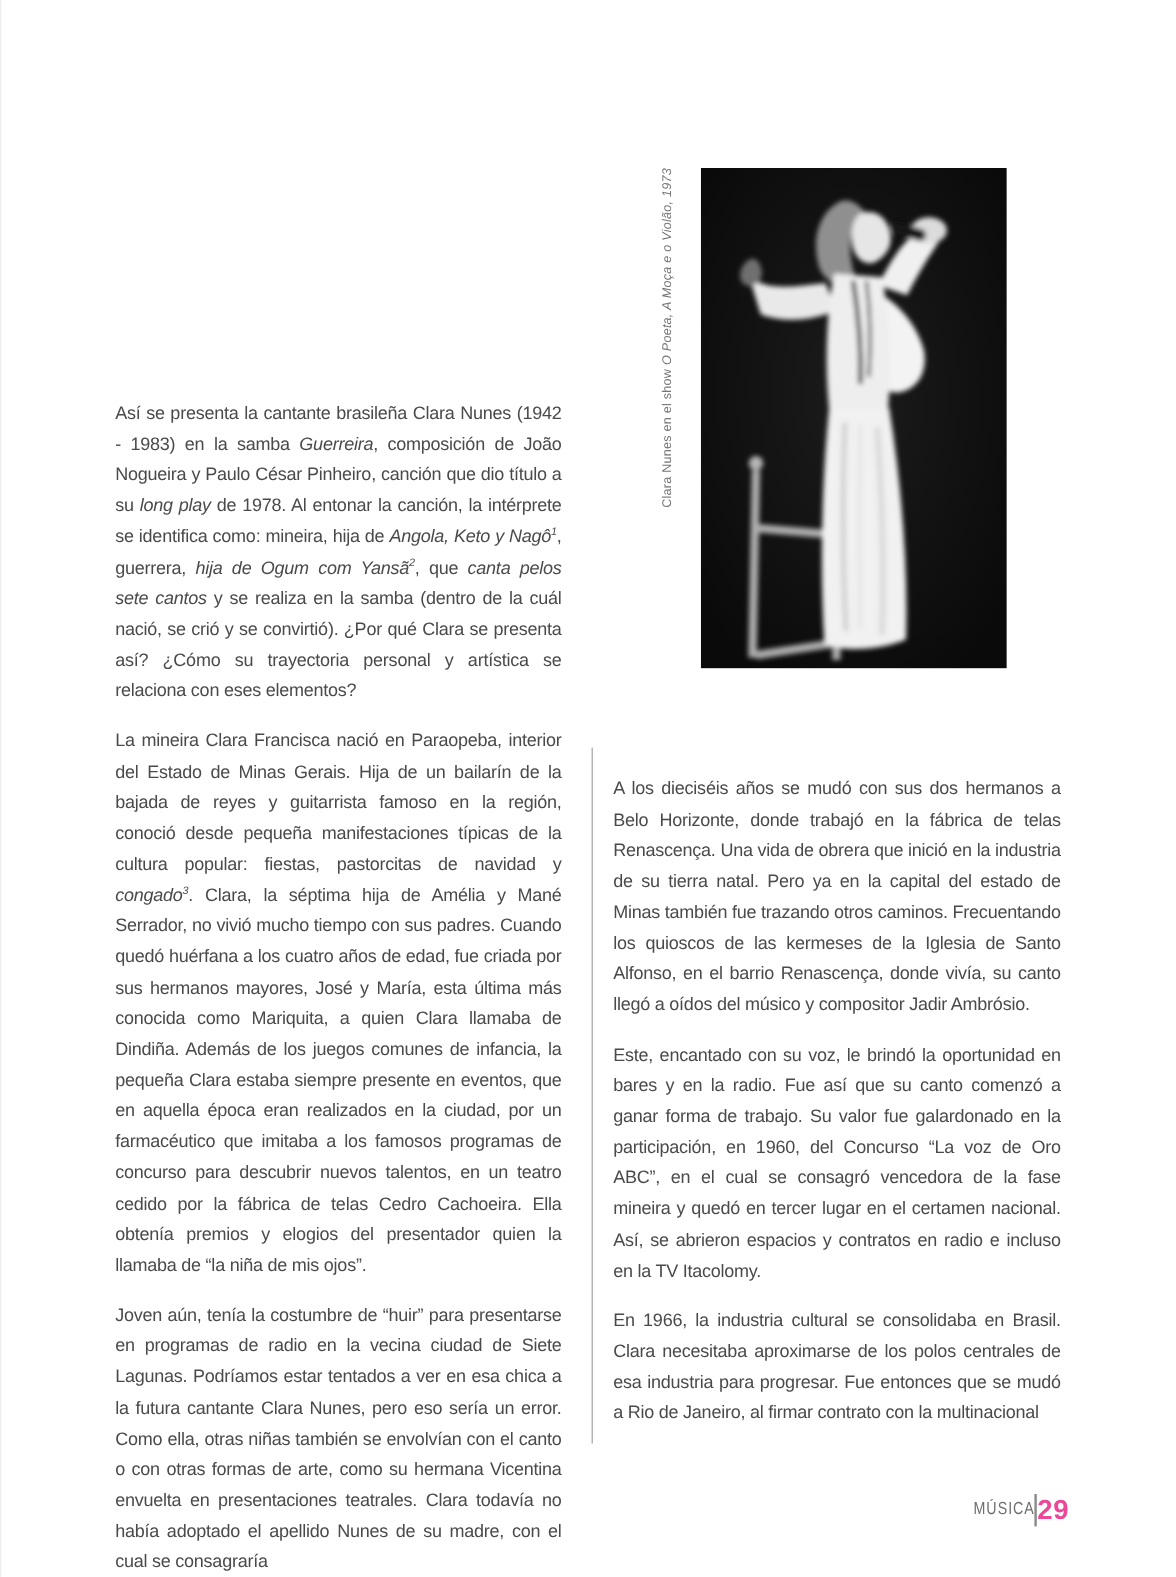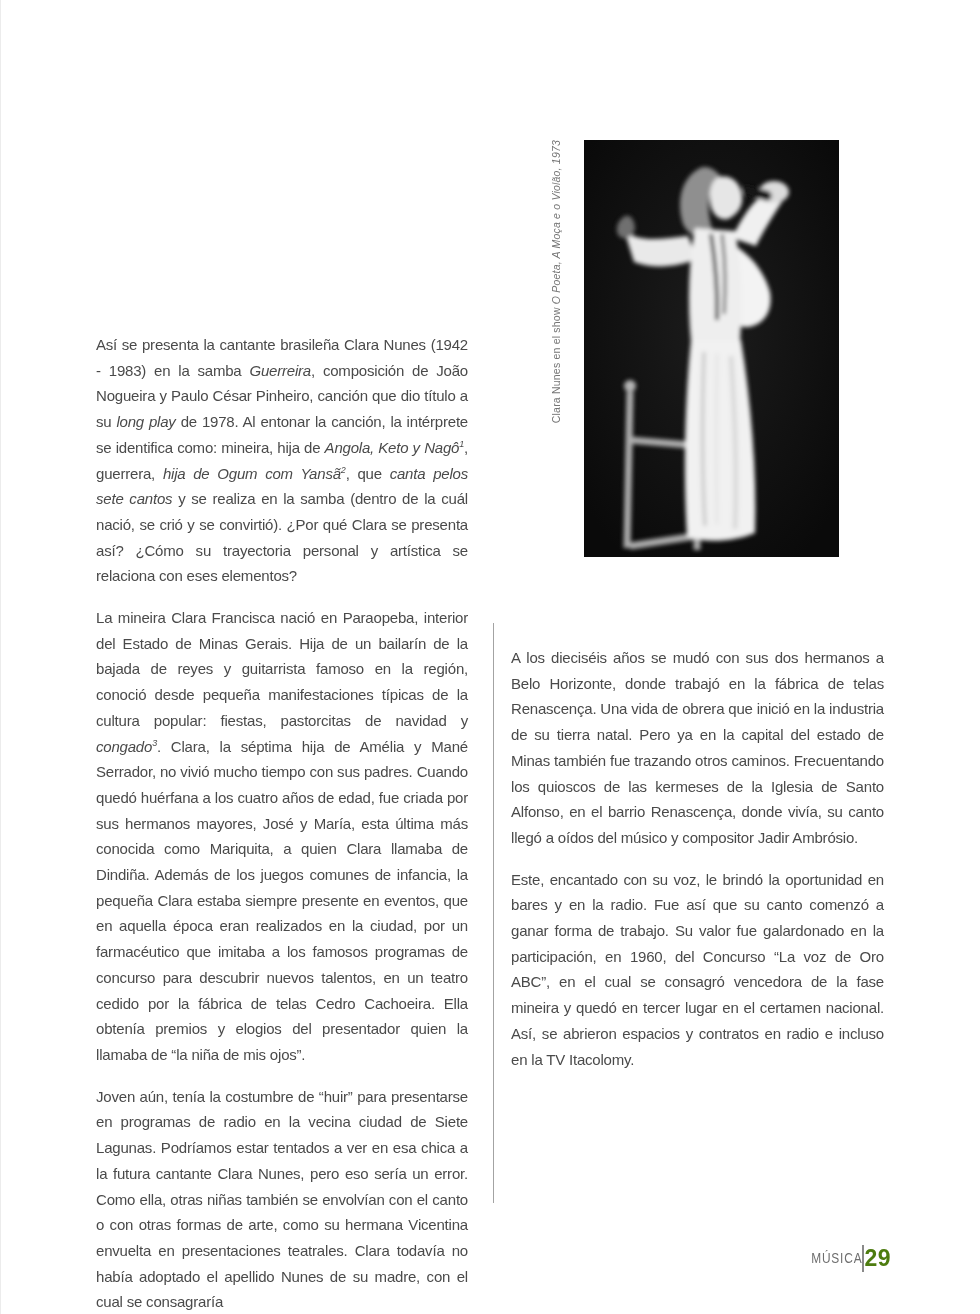--- a/index.html
+++ b/index.html
@@ -32,21 +32,21 @@
     text-align:right;white-space:nowrap;
   }
   
   .footer{position:absolute;left:700px;top:1238px;width:190px;height:40px;
     display:flex;align-items:center;justify-content:flex-end;}
   .footer .label{
     color:#6e6e6e;font-size:14.5px;letter-spacing:1px;
     transform:scaleX(0.82);transform-origin:right center;display:inline-block;
   }
   .footer .bar{width:2px;height:27px;background:#8a8a8a;display:inline-block;}
-  .footer .num{color:#4d7c0f;font-size:23px;font-weight:bold;letter-spacing:0.5px;}
+  .footer .num{color:#ec4899;font-size:23px;font-weight:bold;letter-spacing:0.5px;}
 </style>
 </head>
 <body>
 
 <figure class="photo">
   <svg viewBox="0 0 255 417" xmlns="http://www.w3.org/2000/svg">
     <defs>
       <filter id="soft" x="-20%" y="-20%" width="140%" height="140%">
         <feGaussianBlur stdDeviation="2.2"></feGaussianBlur>
       </filter>
@@ -101,20 +101,21 @@
 
 <main>
   <section class="col col-left">
     <p><span>Así se presenta la cantante brasileña Clara Nunes (1942 - 1983) en la samba </span><span class="it">Guerreira</span><span>, composición de João Nogueira y Paulo César Pinheiro, canción que dio título a su </span><span class="it">long play</span><span> de 1978. Al entonar la canción, la intérprete se identifica como: mineira, hija de </span><span class="it">Angola, Keto y Nagô</span><sup class="it">1</sup><span>, guerrera, </span><span class="it">hija de Ogum com Yansã</span><sup class="it">2</sup><span>, que </span><span class="it">canta pelos sete cantos</span><span> y se realiza en la samba (dentro de la cuál nació, se crió y se convirtió). ¿Por qué Clara se presenta así? ¿Cómo su trayectoria personal y artística se relaciona con eses elementos?</span></p>
     <p><span>La mineira Clara Francisca nació en Paraopeba, interior del Estado de Minas Gerais. Hija de un bailarín de la bajada de reyes y guitarrista famoso en la región, conoció desde pequeña manifestaciones típicas de la cultura popular: fiestas, pastorcitas de navidad y </span><span class="it">congado</span><sup class="it">3</sup><span>. Clara, la séptima hija de Amélia y Mané Serrador, no vivió mucho tiempo con sus padres. Cuando quedó huérfana a los cuatro años de edad, fue criada por sus hermanos mayores, José y María, esta última más conocida como Mariquita, a quien Clara llamaba de Dindiña. Además de los juegos comunes de infancia, la pequeña Clara estaba siempre presente en eventos, que en aquella época eran realizados en la ciudad, por un farmacéutico que imitaba a los famosos programas de concurso para descubrir nuevos talentos, en un teatro cedido por la fábrica de telas Cedro Cachoeira. Ella obtenía premios y elogios del presentador quien la llamaba de “la niña de mis ojos”.</span></p>
     <p><span>Joven aún, tenía la costumbre de “huir” para presentarse en programas de radio en la vecina ciudad de Siete Lagunas. Podríamos estar tentados a ver en esa chica a la futura cantante Clara Nunes, pero eso sería un error. Como ella, otras niñas también se envolvían con el canto o con otras formas de arte, como su hermana Vicentina envuelta en presentaciones teatrales. Clara todavía no había adoptado el apellido Nunes de su madre, con el cual se consagraría</span></p>
   </section>
   <section class="col col-right">
     <p><span>A los dieciséis años se mudó con sus dos hermanos a Belo Horizonte, donde trabajó en la fábrica de telas Renascença. Una vida de obrera que inició en la industria de su tierra natal. Pero ya en la capital del estado de Minas también fue trazando otros caminos. Frecuentando los quioscos de las kermeses de la Iglesia de Santo Alfonso, en el barrio Renascença, donde vivía, su canto llegó a oídos del músico y compositor Jadir Ambrósio.</span></p>
     <p><span>Este, encantado con su voz, le brindó la oportunidad en bares y en la radio. Fue así que su canto comenzó a ganar forma de trabajo. Su valor fue galardonado en la participación, en 1960, del Concurso “La voz de Oro ABC”, en el cual se consagró vencedora de la fase mineira y quedó en tercer lugar en el certamen nacional. Así, se abrieron espacios y contratos en radio e incluso en la TV Itacolomy.</span></p>
+    <p><span>En 1966, la industria cultural se consolidaba en Brasil. Clara necesitaba aproximarse de los polos centrales de esa industria para progresar. Fue entonces que se mudó a Rio de Janeiro, al firmar contrato con la multinacional</span></p>
   </section>
 </main>
 
 <footer class="footer">
   <span class="label">MÚSICA</span>
   <span class="bar"></span>
   <span class="num">29</span>
 </footer>
 
 </body></html>

